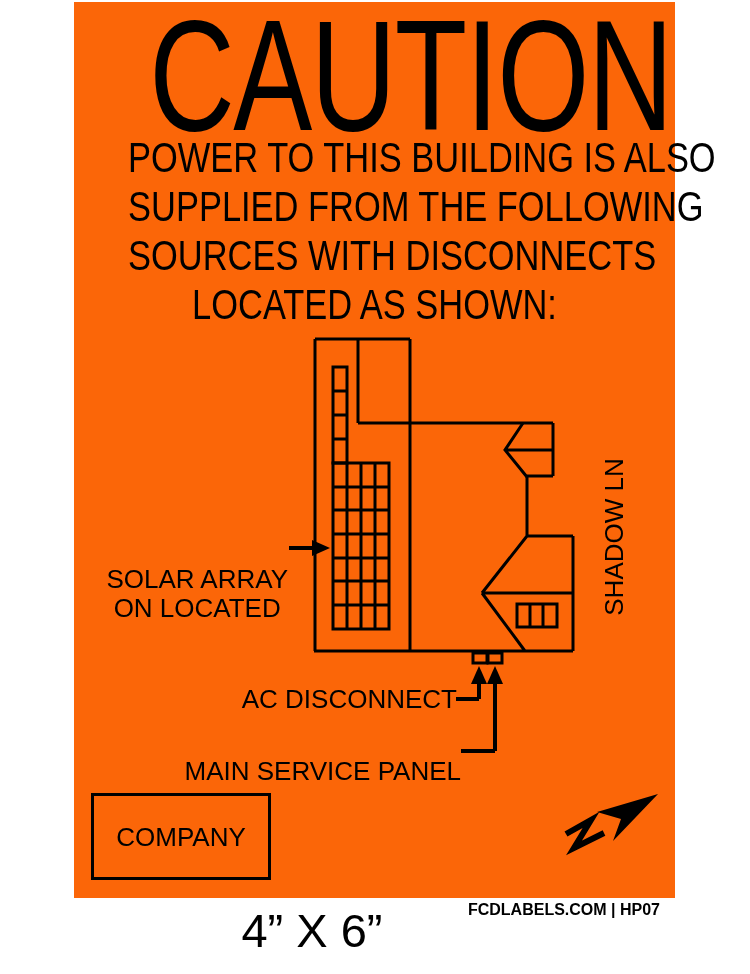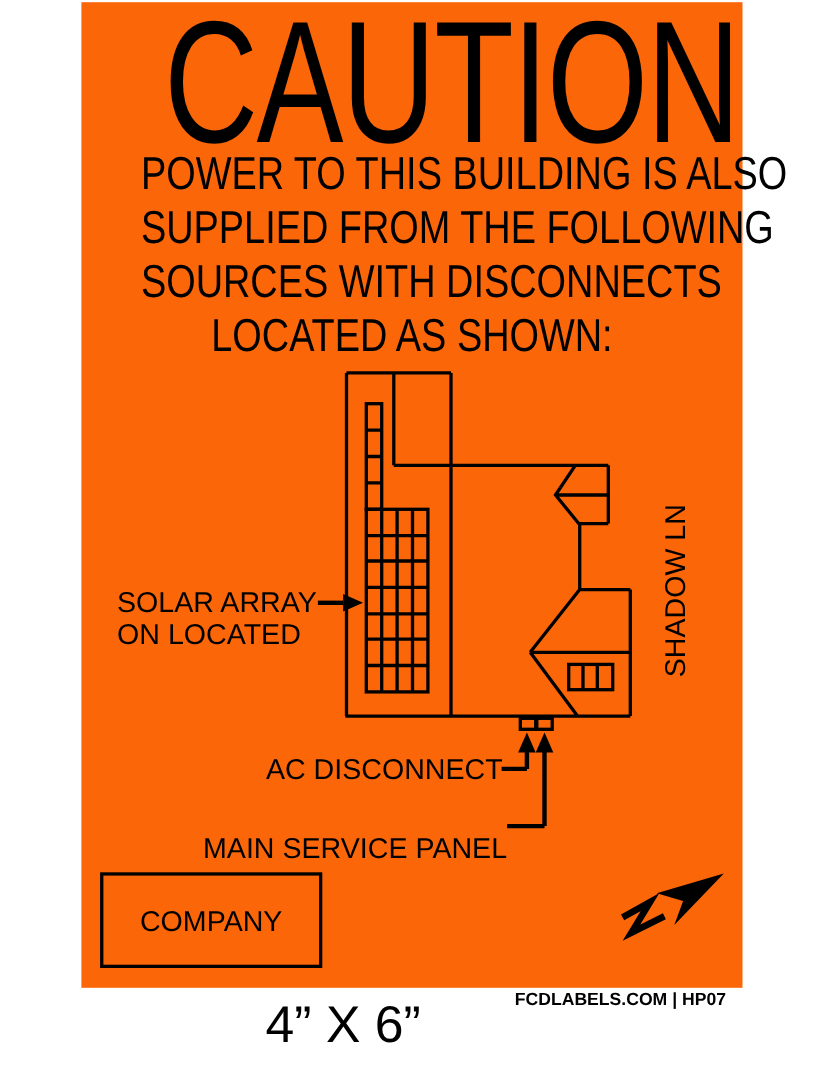--- a/index.html
+++ b/index.html
@@ -16,29 +16,29 @@
     left:74px;top:-6px;width:601px;height:162px;line-height:162px;
     font-size:158px;font-weight:400;text-align:center;white-space:nowrap;
     transform:scaleX(0.75);transform-origin:50% 50%;letter-spacing:-2px;
   }
   .subtitle{
     left:74px;top:133px;width:601px;text-align:center;
     font-size:42px;line-height:49px;font-weight:400;
     transform:scaleX(0.82);transform-origin:50% 0%;white-space:nowrap;
   }
   .diag-label{font-size:26px;line-height:26px;white-space:nowrap;}
-  .solar-label{right:462px;top:533px;line-height:29px;text-align:left;}
+  .solar-label{right:462px;top:565px;line-height:29px;text-align:center;}
   .street-label{
     left:614px;top:537px;transform:translate(-50%,-50%) rotate(-90deg);
     transform-origin:50% 50%;
   }
   .ac-label{right:293px;top:686px;}
   .msp-label{right:289px;top:738px;margin-top:20px;}
   .company-box{
-    left:91px;top:793px;width:202px;height:87px;box-sizing:border-box;
+    left:91px;top:793px;width:180px;height:87px;box-sizing:border-box;
     border:3px solid #000;display:flex;flex-direction:column;
     align-items:center;justify-content:center;
   }
   .company-box div{font-size:26px;line-height:30px;text-align:center;}
   .brand{
     right:90px;top:900px;font-size:16px;font-weight:700;line-height:19px;
     white-space:nowrap;letter-spacing:0px;
   }
   .caption{
     left:0;top:906px;width:624px;text-align:center;

